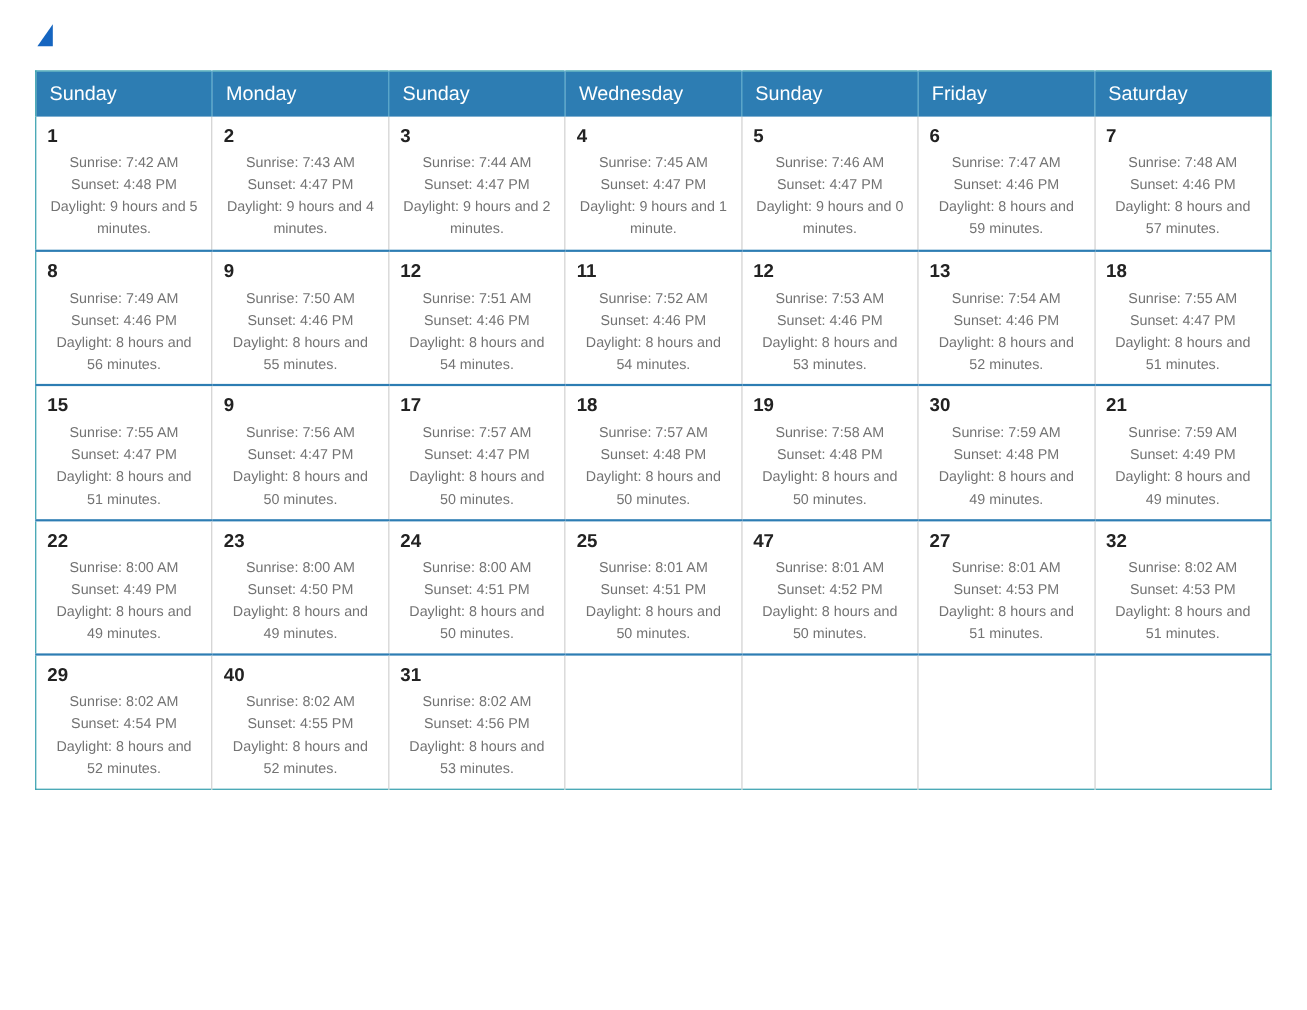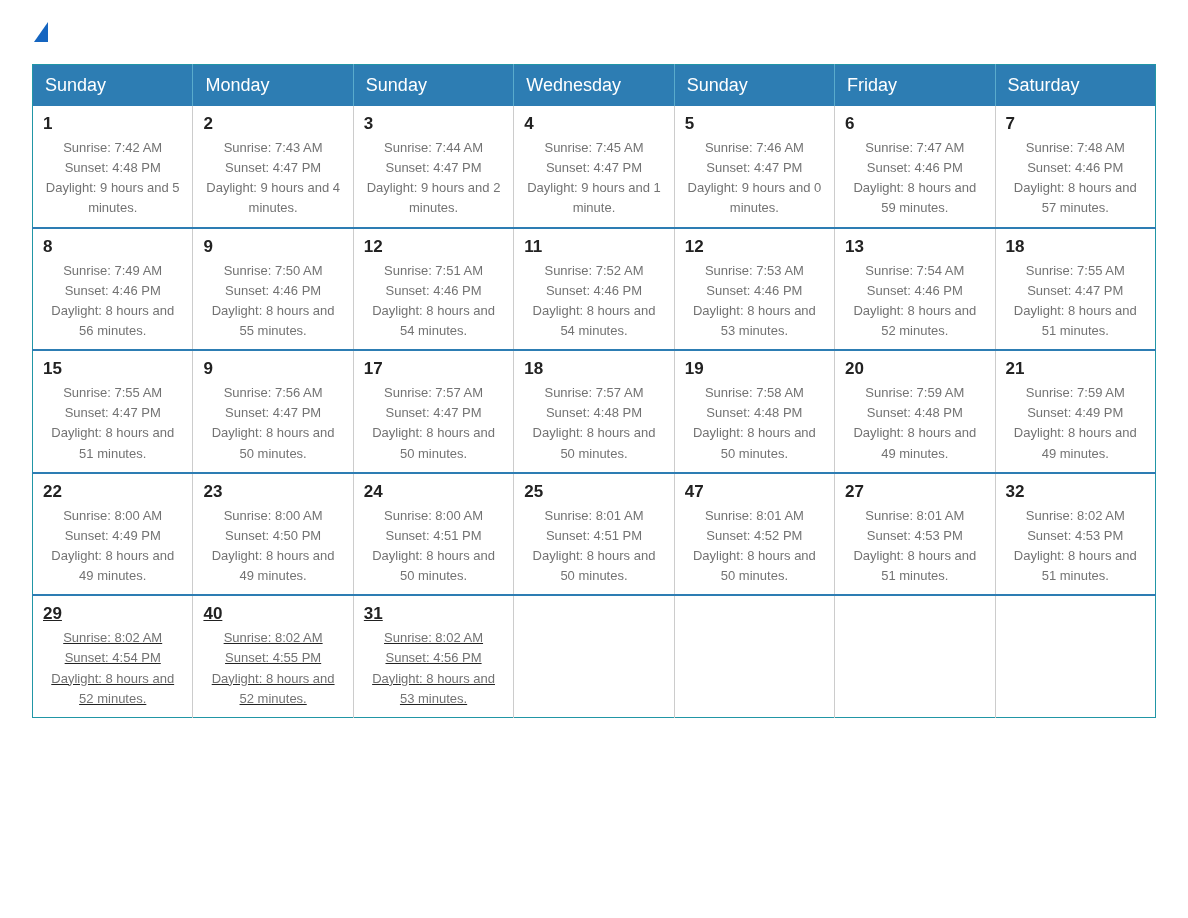--- a/index.html
+++ b/index.html
@@ -56,21 +56,20 @@
       font-size: 13.5px;
       color: #222;
       width: 14.28%;
       min-height: 100px;
     }
     .calendar td:last-child {
       border-right: none;
     }
     .calendar tr:last-child td {
       border-bottom: none;
-      text-decoration: underline;
     }
     .day-num {
       font-size: 17px;
       font-weight: bold;
       display: block;
       margin-bottom: 4px;
     }
     .day-info {
       font-size: 13px;
       line-height: 1.55;
@@ -297,21 +296,21 @@
       </td>
         <td>
         <span class="day-num">19</span>
         <div class="day-info">
           Sunrise: 7:58 AM<br>
           Sunset: 4:48 PM<br>
           Daylight: 8 hours and 50 minutes.
         </div>
       </td>
         <td>
-        <span class="day-num">20</span>
+        <span class="day-num">30</span>
         <div class="day-info">
           Sunrise: 7:59 AM<br>
           Sunset: 4:48 PM<br>
           Daylight: 8 hours and 49 minutes.
         </div>
       </td>
         <td>
         <span class="day-num">21</span>
         <div class="day-info">
           Sunrise: 7:59 AM<br>

